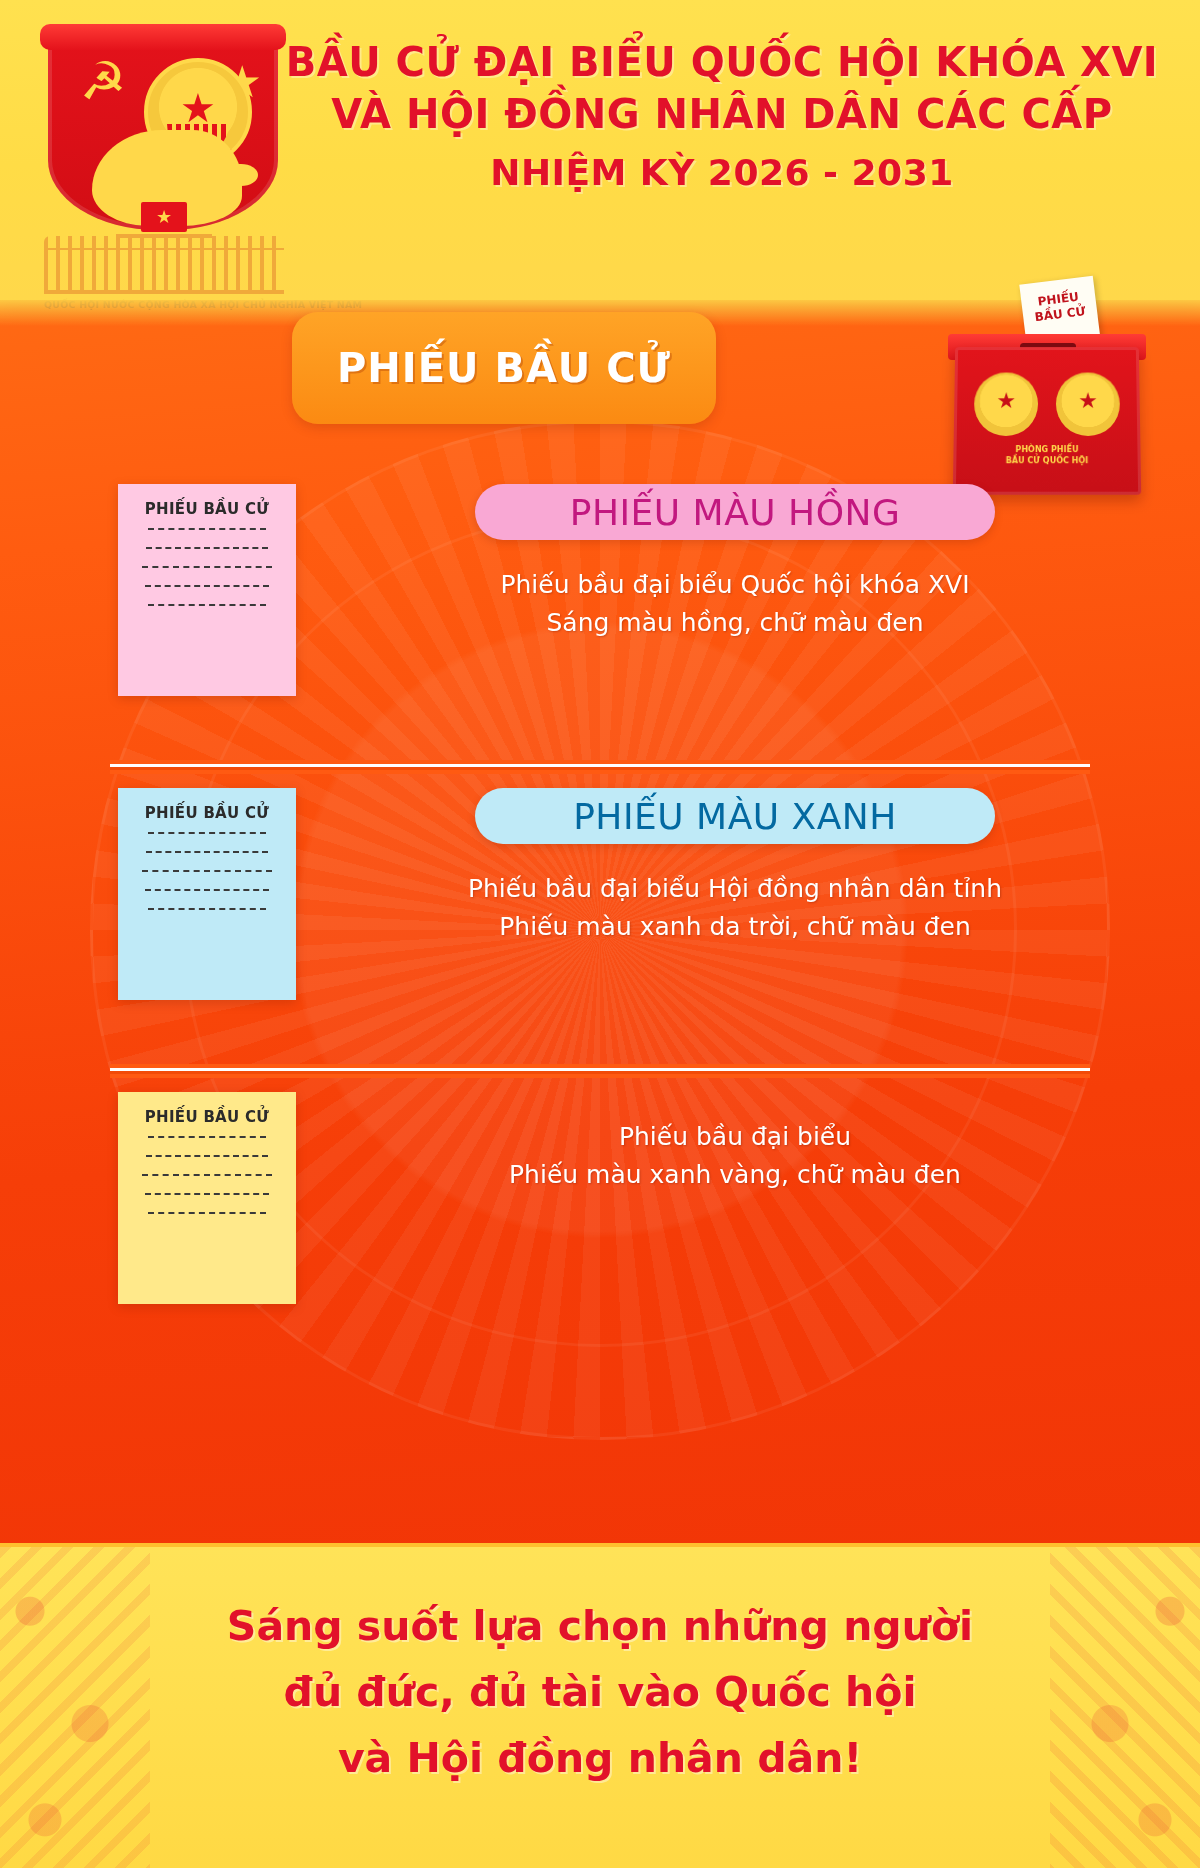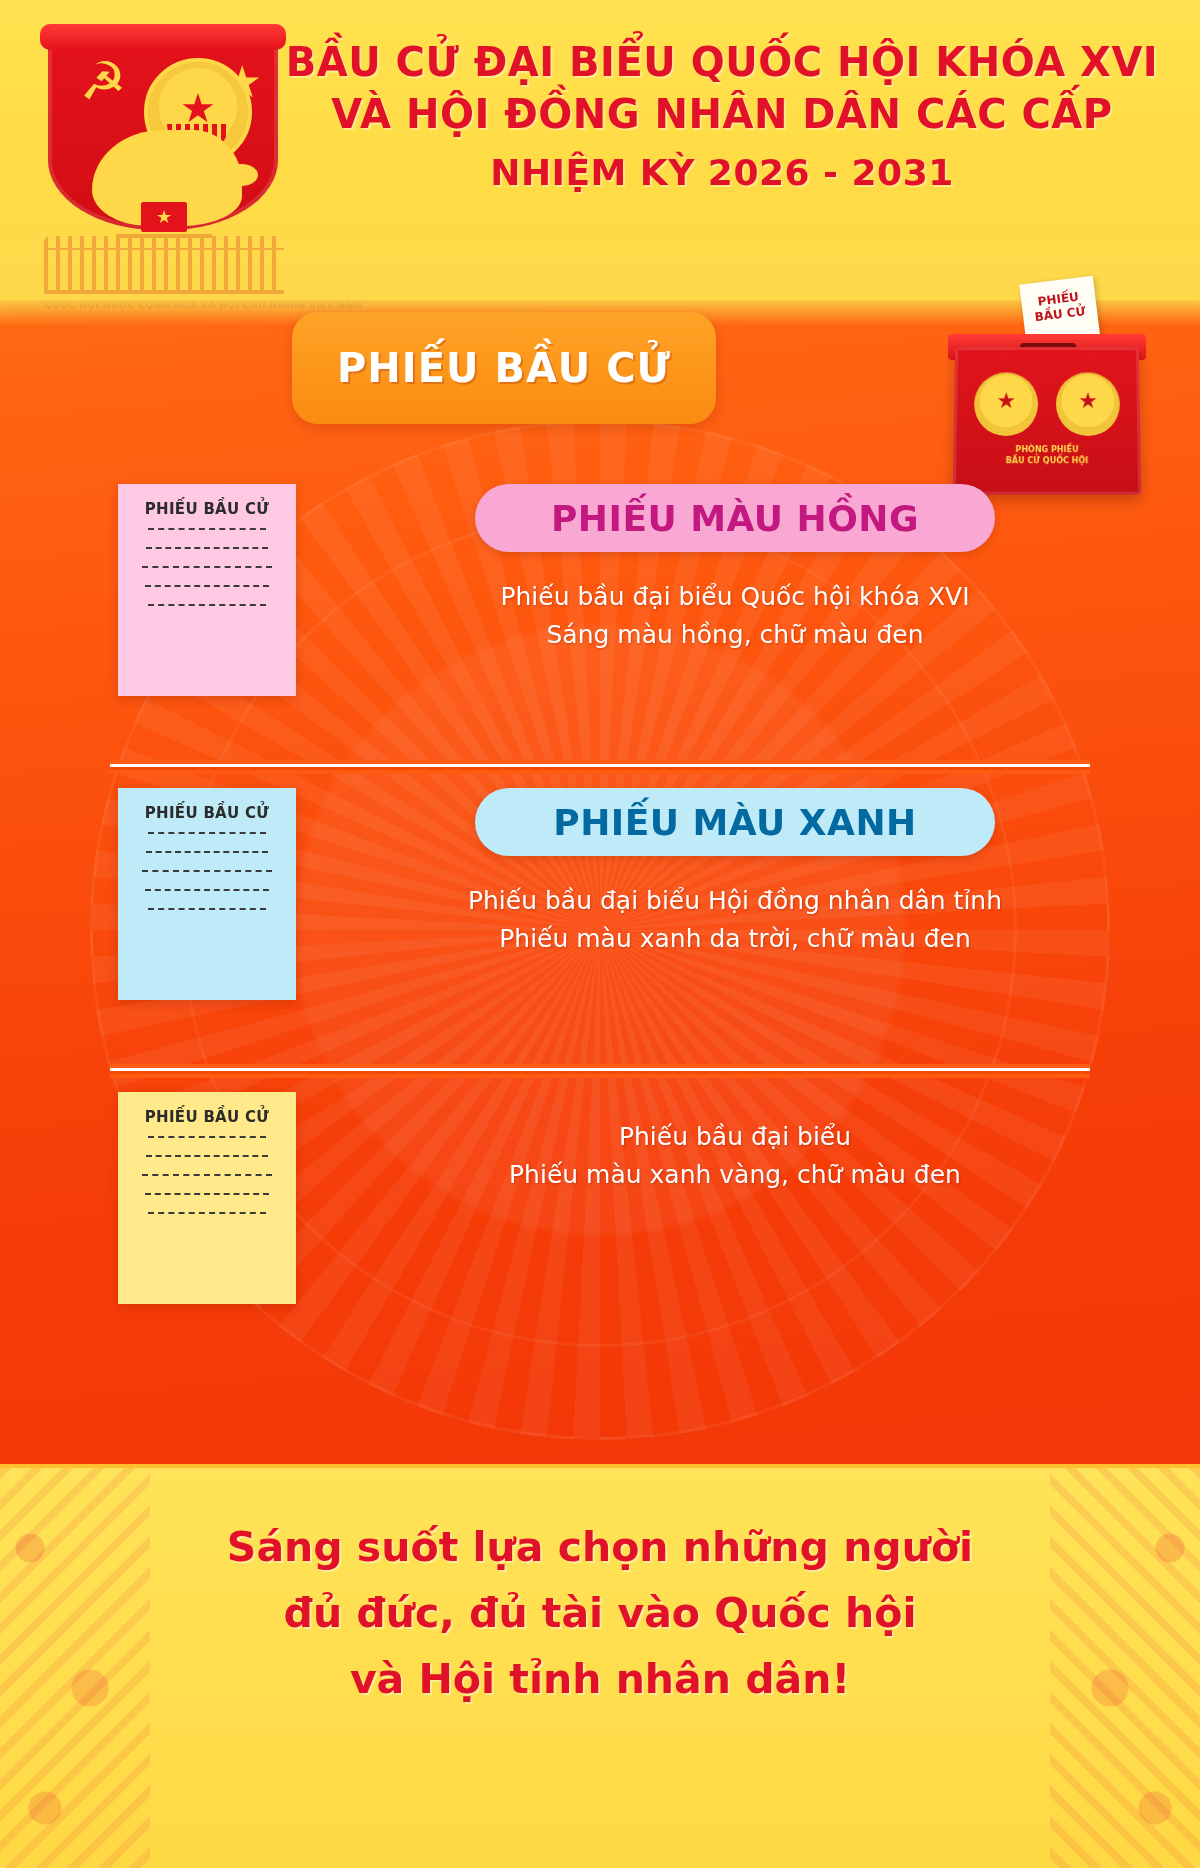--- a/index.html
+++ b/index.html
@@ -344,25 +344,25 @@
 
   .sec-right {
     flex: 1;
     padding-left: 34px;
     text-align: center;
   }
   .pill {
     display: inline-flex;
     align-items: center;
     justify-content: center;
-    height: 68px;
+    height: 56px;
     padding: 0 52px;
     border-radius: 34px;
     font-size: 36px;
-    font-weight: 700;
+    font-weight: 400;
     letter-spacing: .5px;
     box-shadow: 0 3px 9px rgba(110,25,0,.2);
   }
   .pill-pink  { background:#f9a8d4; color:#c2187f; min-width: 520px; }
   .pill-blue  { background:#bfeaf7; color:#0369a1; min-width: 520px; }
   .pill-yellow{ background:#ffdd70; color:#c98a10; min-width: 520px; }
 
   .sec-desc {
     margin-top: 26px;
     color: #ffffff;
@@ -382,21 +382,21 @@
   }
   .divider-inner {
     height: 100%;
     background: repeating-linear-gradient(180deg, #ffffff 0 3px, #f24b08 3px 6px, #ffffff 6px 10px);
   }
 
   
   .footer {
     position: absolute;
     left: 0; right: 0; bottom: 0;
-    height: 404px;
+    height: 325px;
     background: linear-gradient(180deg, #ffe358 0%, #ffd944 100%);
     border-top: 4px solid #ffbf2e;
   }
   .footer::before,
   .footer::after {
     content: "";
     position: absolute;
     top: 0; bottom: 0;
     width: 150px;
     background:
@@ -539,17 +539,17 @@
         </div>
       </div>
     </div>
 
   </div>
 
   <div class="footer">
     <div class="footer-text">
       <div>Sáng suốt lựa chọn những người</div>
       <div>đủ đức, đủ tài vào Quốc hội</div>
-      <div>và Hội tỉnh nhân dân!</div>
+      <div>và Hội đồng nhân dân!</div>
     </div>
   </div>
 
 </div>
 
 </body></html>

